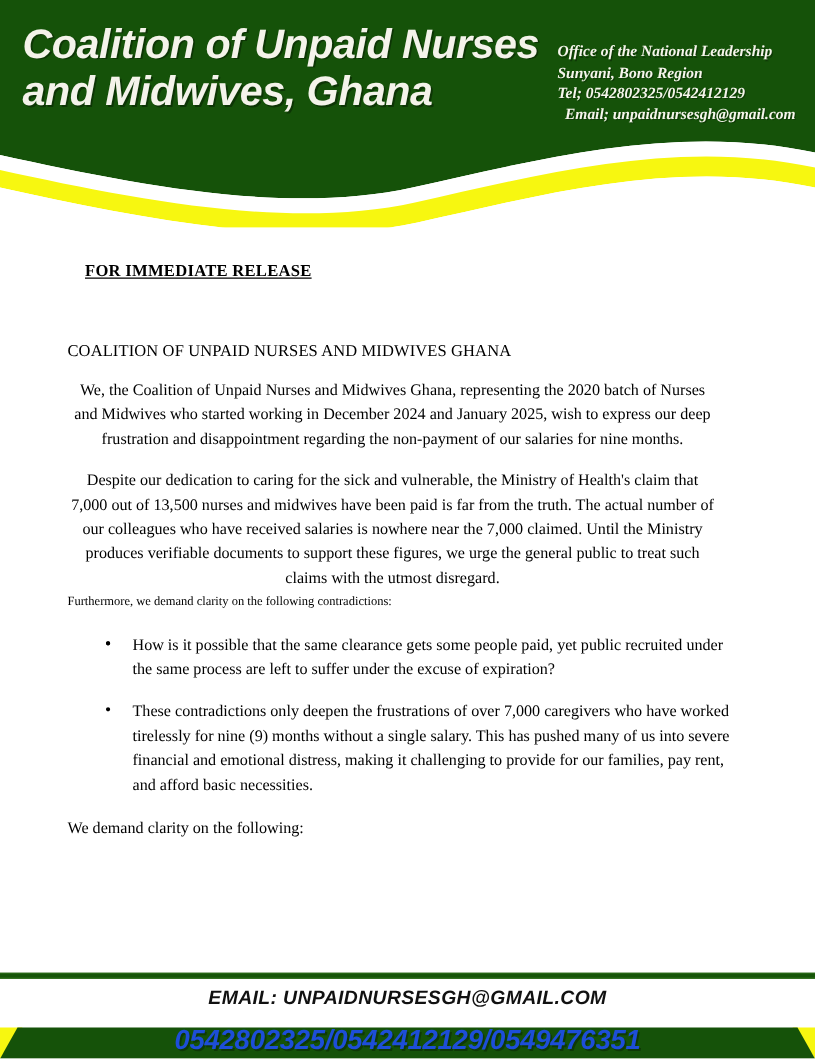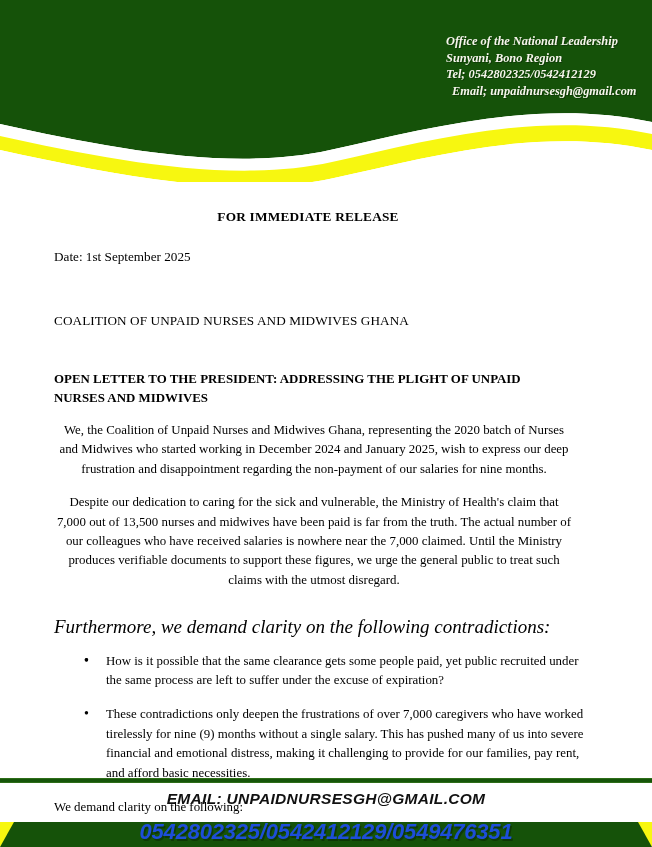--- a/index.html
+++ b/index.html
@@ -68,23 +68,24 @@
     position: absolute;
     left: 0;
     top: 182px;
     width: 652px;
     height: 596px;
     padding: 0 56px 0 68px;
     color: #000000;
   }
 
   .release-head {
-    text-align: center;
+    text-align: left;
     font-size: 13.3px;
     font-weight: bold;
+    text-decoration: underline;
     letter-spacing: 0.2px;
     margin: 27px 0 0 0;
     padding-right: 48px;
   }
 
   .date-line {
     font-size: 13.2px;
     margin: 24px 0 0 -14px;
   }
 
@@ -105,24 +106,23 @@
 
   .para {
     font-size: 12.9px;
     line-height: 19.4px;
     margin: 14px 0 0 -14px;
     width: 520px;
     text-align: center;
   }
 
   .lead-in {
-    font-size: 19px;
-    line-height: 19.4px;
-    margin: 27px 0 0 -14px;
-    font-style: italic;
+    font-size: 10px;
+    line-height: 19.4px;
+    margin: 0 0 0 -14px;
   }
 
   ul.contradictions {
     margin: 10px 0 0 0;
     padding: 0 0 0 36px;
     list-style: none;
     width: 520px;
   }
   ul.contradictions li {
     position: relative;
@@ -211,38 +211,40 @@
 
     <path d="M0,0 H652 V122 C540,98 430,128 330,150 C230,172 110,148 0,124 Z" fill="#155209"></path>
 
     <path d="M0,124 C110,148 230,172 330,150 C430,128 540,98 652,122 L652,134 C540,110 432,140 332,162 C232,184 110,160 0,136 Z" fill="#ffffff"></path>
 
     <path d="M0,136 C110,160 232,184 332,162 C432,140 540,110 652,134 L652,150 C540,126 434,156 334,178 C234,200 110,174 0,150 Z" fill="#F7F710"></path>
 
     <path d="M0,150 C110,174 234,200 334,178 C434,156 540,126 652,150 L652,182 L0,182 Z" fill="#ffffff"></path>
   </svg>
 
+  <div class="org-title">
+    <span class="tl">Coalition of Unpaid Nurses</span>
+    <span class="tl">and Midwives, Ghana</span>
+  </div>
 
   <div class="contact-block">
     <span class="cl">Office of the National Leadership</span>
     <span class="cl">Sunyani, Bono Region</span>
     <span class="cl">Tel; 0542802325/0542412129</span>
     <span class="cl indent">Email; unpaidnursesgh@gmail.com</span>
   </div>
 </div>
 
 <div class="page-body">
 
   <div class="release-head">FOR IMMEDIATE RELEASE</div>
 
-  <div class="date-line">Date: 1st September 2025</div>
 
   <div class="org-line">COALITION OF UNPAID NURSES AND MIDWIVES GHANA</div>
 
-  <div class="subject-head">OPEN LETTER TO THE PRESIDENT: ADDRESSING THE PLIGHT OF UNPAID NURSES AND MIDWIVES</div>
 
   <p class="para">We, the Coalition of Unpaid Nurses and Midwives Ghana, representing the 2020 batch of Nurses and Midwives who started working in December 2024 and January 2025, wish to express our deep frustration and disappointment regarding the non-payment of our salaries for nine months.</p>
 
   <p class="para">Despite our dedication to caring for the sick and vulnerable, the Ministry of Health's claim that 7,000 out of 13,500 nurses and midwives have been paid is far from the truth. The actual number of our colleagues who have received salaries is nowhere near the 7,000 claimed. Until the Ministry produces verifiable documents to support these figures, we urge the general public to treat such claims with the utmost disregard.</p>
 
   <div class="lead-in">Furthermore, we demand clarity on the following contradictions:</div>
 
   <ul class="contradictions">
     <li>
       <span class="bullet">•</span>

